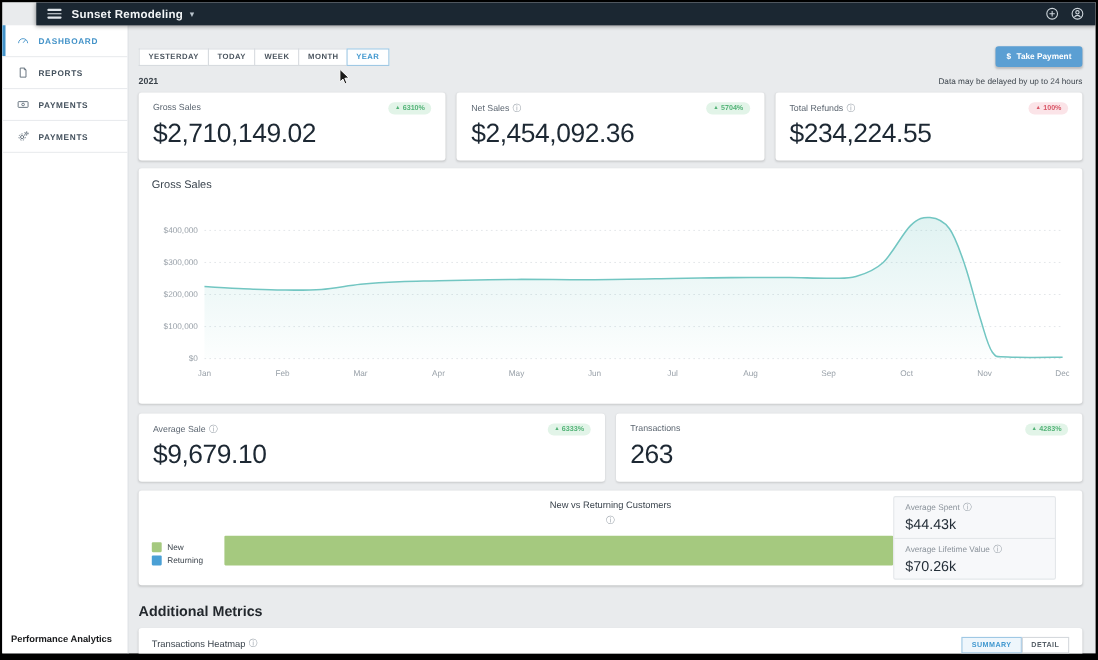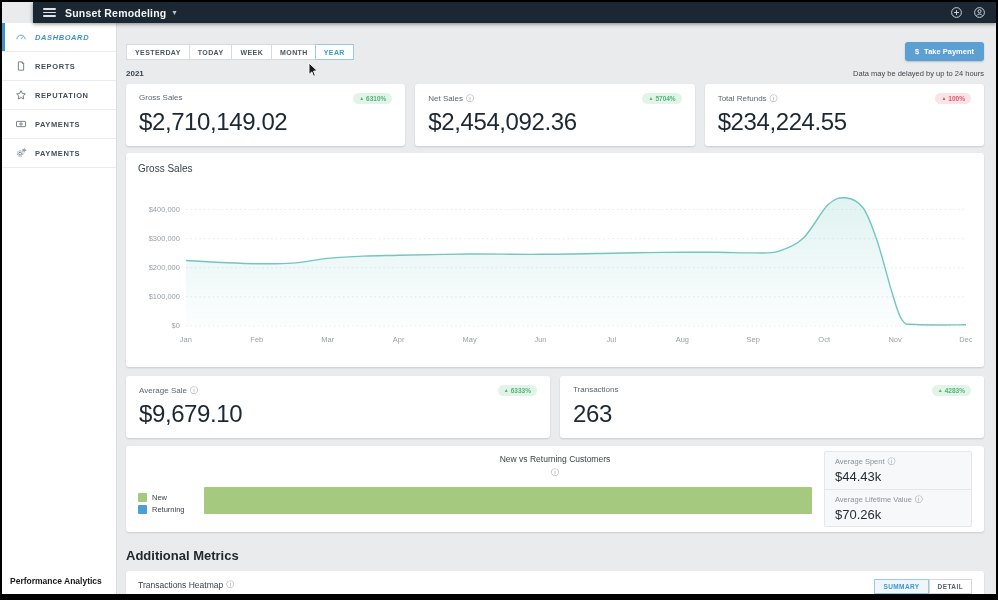--- a/index.html
+++ b/index.html
@@ -14,21 +14,21 @@
   .topbar-title { color:#f2f5f7; font-size:10.5px; font-weight:bold; letter-spacing:.2px; }
   .topbar-caret { color:#b9c3cc; font-size:8px; margin-left:6px; }
   .topbar-right { margin-left:auto; display:flex; align-items:center; gap:10px; }
   .topbar-icon { width:13px; height:13px; stroke:#cfd7dd; fill:none; stroke-width:1.2; }
 
   
   .body { flex:1; display:flex; min-height:0; }
   .sidebar { width:115px; flex:0 0 115px; background:#fff; border-right:1px solid #d9dde0; display:flex; flex-direction:column; position:relative; }
   .side-item { height:29px; display:flex; align-items:center; gap:8px; padding-left:13px; border-bottom:1px solid #e9ebee; color:#43505c; font-size:7.5px; font-weight:bold; letter-spacing:.6px; cursor:pointer; }
   .side-item .sicon { width:12px; height:12px; stroke:#5d6a76; fill:none; stroke-width:1.1; flex:0 0 12px; }
-  .side-item.active { color:#4292c8; box-shadow:inset 3px 0 0 #4292c8;font-style:italic; }
+  .side-item.active { color:#4292c8; box-shadow:inset 3px 0 0 #4292c8; }
   .side-item.active .sicon { stroke:#4292c8; }
   .side-footer { margin-top:auto; padding:6px 8px 8px 8px; font-size:8.5px; font-weight:bold; color:#18191b; }
 
   .main { flex:1; min-width:0; padding:0 12px 0 9px; position:relative; }
 
   
   .filter-row { margin-top:19px; display:flex; align-items:center; }
   .tabs { display:flex; }
   .tab { background:#fff; border:1px solid #d7dbdf; border-right-width:0; padding:4px 8px 3px; font-size:7px; font-weight:bold; letter-spacing:.4px; color:#4b555f; cursor:pointer; }
   .tab:last-child { border-right-width:1px; }
@@ -57,21 +57,21 @@
   .chart-wrap { margin-top:2px; }
 
   
   .cust-card { margin-top:8px; height:86px; padding:8px 12px; position:relative; }
   .cust-title { font-size:8.5px; color:#3a434c; display:flex; align-items:center; gap:3px;flex-direction:column; }
   .cust-body { margin-top:9px; display:flex; align-items:flex-end; }
   .legend { width:66px; flex:0 0 66px; display:flex; flex-direction:column; gap:3px; }
   .legend-item { display:flex; align-items:center; gap:5px; font-size:7.5px; color:#3c444c; }
   .swatch { width:9px; height:9px; border-radius:1px; }
   .stackbar { flex:1; height:27px; border-radius:1px; margin-right:160px; }
-  .side-stats { position:absolute; top:5px; right:12px; bottom:5px; width:148px; background:#f7f8fa; border:1px solid #e4e7ea; border-radius:2px; display:flex; flex-direction:column; }
+  .side-stats { position:absolute; top:5px; right:24px; bottom:5px; width:148px; background:#f7f8fa; border:1px solid #e4e7ea; border-radius:2px; display:flex; flex-direction:column; }
   .side-stat { flex:1; padding:4px 10px 2px; }
   .side-stat + .side-stat { border-top:1px solid #e4e7ea; }
   .side-stat .lbl { font-size:7.5px; color:#8b939b; display:flex; align-items:center; gap:3px; }
   .side-stat .val { margin-top:2px; font-size:13px; color:#242e38; }
 
   
   .additional-heading { margin-top:16px; font-size:13px; font-weight:bold; color:#23282d; }
   .heatmap-card { margin-top:8px; height:46px; padding:8px 12px; display:flex; align-items:flex-start; }
   .heatmap-title { font-size:8.5px; color:#3a434c; display:flex; align-items:center; gap:3px; }
   .toggle-group { margin-left:auto; display:flex; }
@@ -117,26 +117,20 @@
               <line x1="8" y1="10.5" x2="11" y2="7"></line>
             </svg>
         <span>DASHBOARD</span>
       </div>
       <div class="side-item">
         <svg class="sicon" viewBox="0 0 16 16">
               <path d="M4.5 2.5h5l2 2v9h-7z"></path>
               <path d="M9.5 2.5v2h2"></path>
             </svg>
         <span>REPORTS</span>
-      </div>
-      <div class="side-item">
-        <svg class="sicon" viewBox="0 0 16 16">
-              <path d="M8 2.3l1.8 3.6 4 .6-2.9 2.8.7 4L8 11.4 4.4 13.3l.7-4L2.2 6.5l4-.6z"></path>
-            </svg>
-        <span>REPUTATION</span>
       </div>
       <div class="side-item">
         <svg class="sicon" viewBox="0 0 16 16">
               <rect x="2" y="4.5" width="12" height="7" rx="0.8"></rect>
               <circle cx="8" cy="8" r="1.6"></circle>
             </svg>
         <span>PAYMENTS</span>
       </div>
       <div class="side-item">
         <svg class="sicon" viewBox="0 0 16 16">

